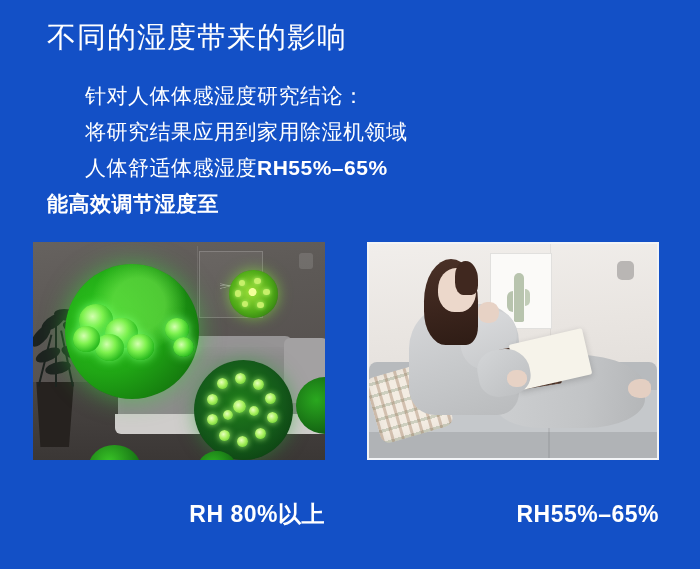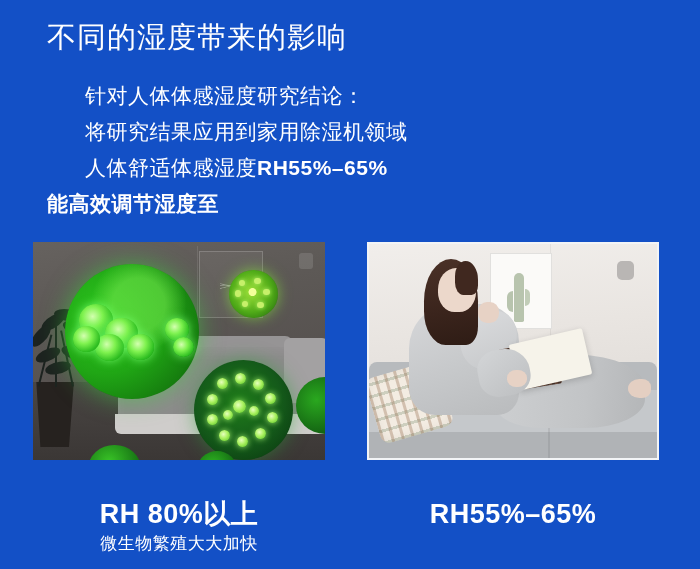--- a/index.html
+++ b/index.html
@@ -287,22 +287,22 @@
   .w-book-dark {
     position: absolute; left: 46%; top: 47%; width: 20%; height: 20%;
     background: repeating-linear-gradient(86deg, #4a332a 0 3px, #6b4a3a 3px 6px);
     transform: rotate(-9deg);
     border-radius: 2px;
   }
 
   
   .cap { position: absolute; text-align: center; color: #ffffff; }
   .cap .cap-main {
-    display: block; font-size: 27px; font-weight: bold; letter-spacing: 0.5px;
-    line-height: 28px; white-space: nowrap;
+    display: block; font-size: 23px; font-weight: bold; letter-spacing: 0.5px;
+    line-height: 28px; white-space: nowrap; text-align: right;
   }
   .cap .cap-sub {
     display: block; font-size: 17px; font-weight: normal; letter-spacing: 0.5px;
     line-height: 26px; white-space: nowrap; margin-top: 3px;
   }
   #cap-left  { left: 33px;  top: 500px; width: 292px; }
   #cap-right { left: 367px; top: 500px; width: 292px; }
 </style>
 </head>
 <body>
@@ -408,20 +408,19 @@
     <div class="w-head"></div>
     <div class="w-hair-front"></div>
     <div class="w-book-dark"></div>
     <div class="w-book"></div>
     <div class="w-arm2"></div>
     <div class="w-hand2"></div>
   </div>
 
   <div class="cap" id="cap-left">
     <span class="cap-main">RH 80%以上</span>
-    <span class="cap-sub">微生物繁殖大大加快</span>
   </div>
 
   <div class="cap" id="cap-right">
     <span class="cap-main">RH55%–65%</span>
   </div>
 
 </div>
 
 </body></html>

